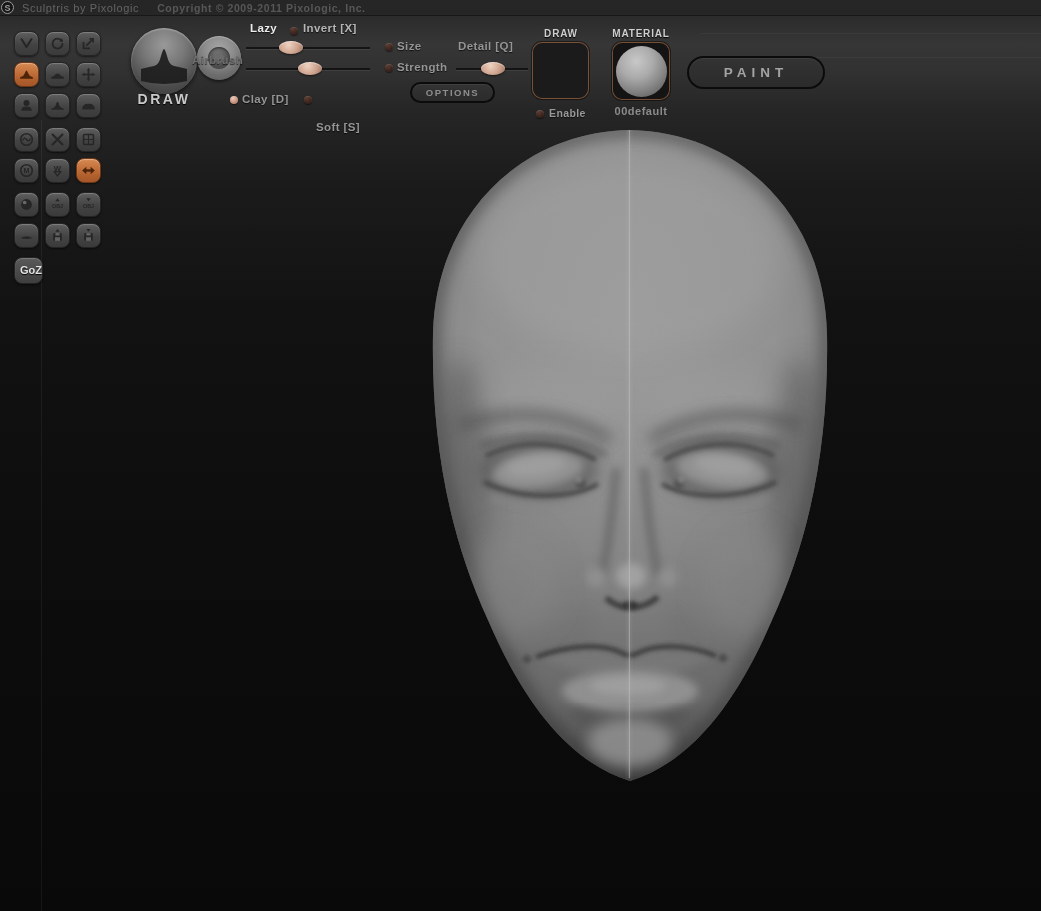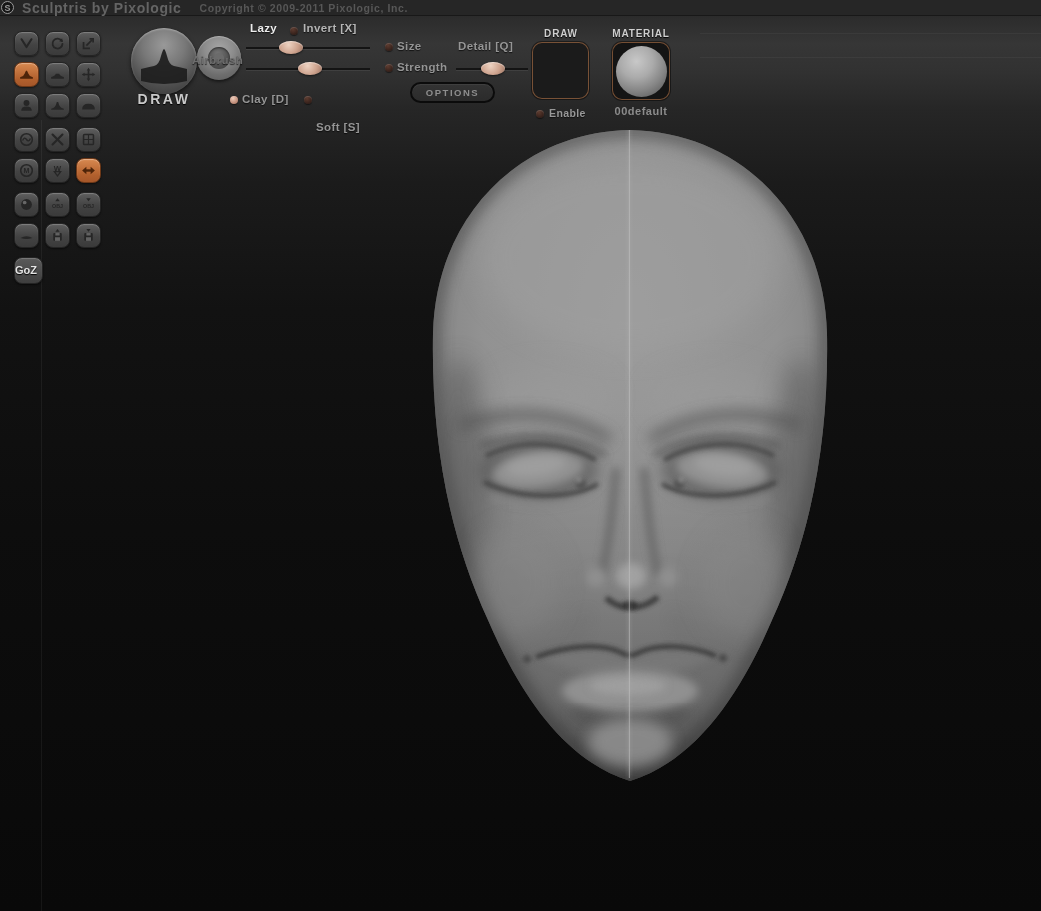--- a/index.html
+++ b/index.html
@@ -10,37 +10,37 @@
       background:linear-gradient(180deg,#242424 0%,#2b2b2b 1.6%,#363636 4.8%,
                  #313131 8%,#262626 12%,#1b1b1b 20%,#121212 34%,#0d0d0d 58%,#090909 100%);}
   .hline{position:absolute;height:1px;background:rgba(255,255,255,0.045);}
   .vline{position:absolute;width:1px;background:rgba(255,255,255,0.055);}
   
   .titlebar{position:absolute;left:0;top:0;width:100%;height:15px;background:#262626;
             border-bottom:1px solid rgba(0,0,0,.35);display:flex;align-items:center;}
   .logo{width:13px;height:13px;margin-left:1px;border:1.5px solid #9a9a9a;border-radius:50%;
         color:#9a9a9a;font-size:9px;font-weight:bold;line-height:12px;text-align:center;
         box-sizing:border-box;background:#161616;}
-  .t-app{margin-left:8px;font-size:14px;font-weight:bold;letter-spacing:.6px;color:#646464;}
+  .t-app{margin-left:8px;font-size:11px;font-weight:normal;letter-spacing:.6px;color:#646464;}
   .t-copy{margin-left:18px;font-size:10.5px;font-weight:bold;letter-spacing:.6px;color:#575757;}
   
   .palette{position:absolute;left:14px;top:31px;width:92px;}
   .tgroup{display:grid;grid-template-columns:repeat(3,25px);gap:6px;margin-bottom:9px;}
   .tbtn{width:25px;height:25px;border-radius:8px;box-sizing:border-box;
         background:linear-gradient(180deg,#5e5e5e,#434343 55%,#3a3a3a);
         border:1px solid #242424;color:#262626;display:flex;align-items:center;justify-content:center;
         box-shadow:inset 0 1px 1px rgba(255,255,255,.22),0 1px 2px rgba(0,0,0,.55);}
   .tbtn.active{background:linear-gradient(180deg,#d88950,#b2602d 70%,#a5572a);
         border-color:#6e3817;color:#4e2409;
         box-shadow:inset 0 1px 1px rgba(255,255,255,.35),0 1px 2px rgba(0,0,0,.55);}
   .ticon{width:17px;height:17px;display:block;}
   .ticon svg{width:17px;height:17px;display:block;}
   .goz{width:29px;height:27px;border-radius:8px;box-sizing:border-box;margin-top:9px;
        background:linear-gradient(180deg,#5a5a5a,#3e3e3e);border:1px solid #242424;
-       color:#e4e4e4;font-size:11px;font-weight:bold;text-align:left;line-height:25px;
+       color:#e4e4e4;font-size:11px;font-weight:bold;text-align:right;line-height:25px;
        text-shadow:0 1px 1px #000;box-shadow:inset 0 1px 1px rgba(255,255,255,.2),0 1px 2px rgba(0,0,0,.55);}
   
   .abs{position:absolute;}
   .lbl{font-size:11.5px;font-weight:bold;color:#959595;letter-spacing:.4px;
        text-shadow:0 1px 1px rgba(0,0,0,.65);white-space:nowrap;}
   .lbl.dim{color:#6e6e6e;margin-top:32px;}
   .lbl.bright{color:#ececec;}
   .lbl.mid{color:#b5b5b5;}
   .drawbtn{left:131px;top:28px;width:66px;height:66px;border-radius:50%;
        background:radial-gradient(circle at 50% 26%,#999 0%,#787878 36%,#4d4d4d 70%,#343434 100%);
@@ -407,13 +407,14 @@
   <div class="abs panel-box" style="left:532px;top:42px;width:57px;height:57px;"></div>
   <div class="abs dot" style="left:536px;top:110px;"></div>
   <div class="abs small-lbl" style="left:549px;top:107px;">Enable</div>
 
   <div class="abs panel-title" style="left:605px;top:28px;width:72px;">MATERIAL</div>
   <div class="abs panel-box" style="left:612px;top:42px;width:58px;height:58px;background:#141414;">
     <div class="mat-sphere"></div>
   </div>
   <div class="abs mat-name" style="left:603px;top:105px;width:76px;">00default</div>
 
+  <div class="abs pill paint">PAINT</div>
 </div>
 
 </body></html>

